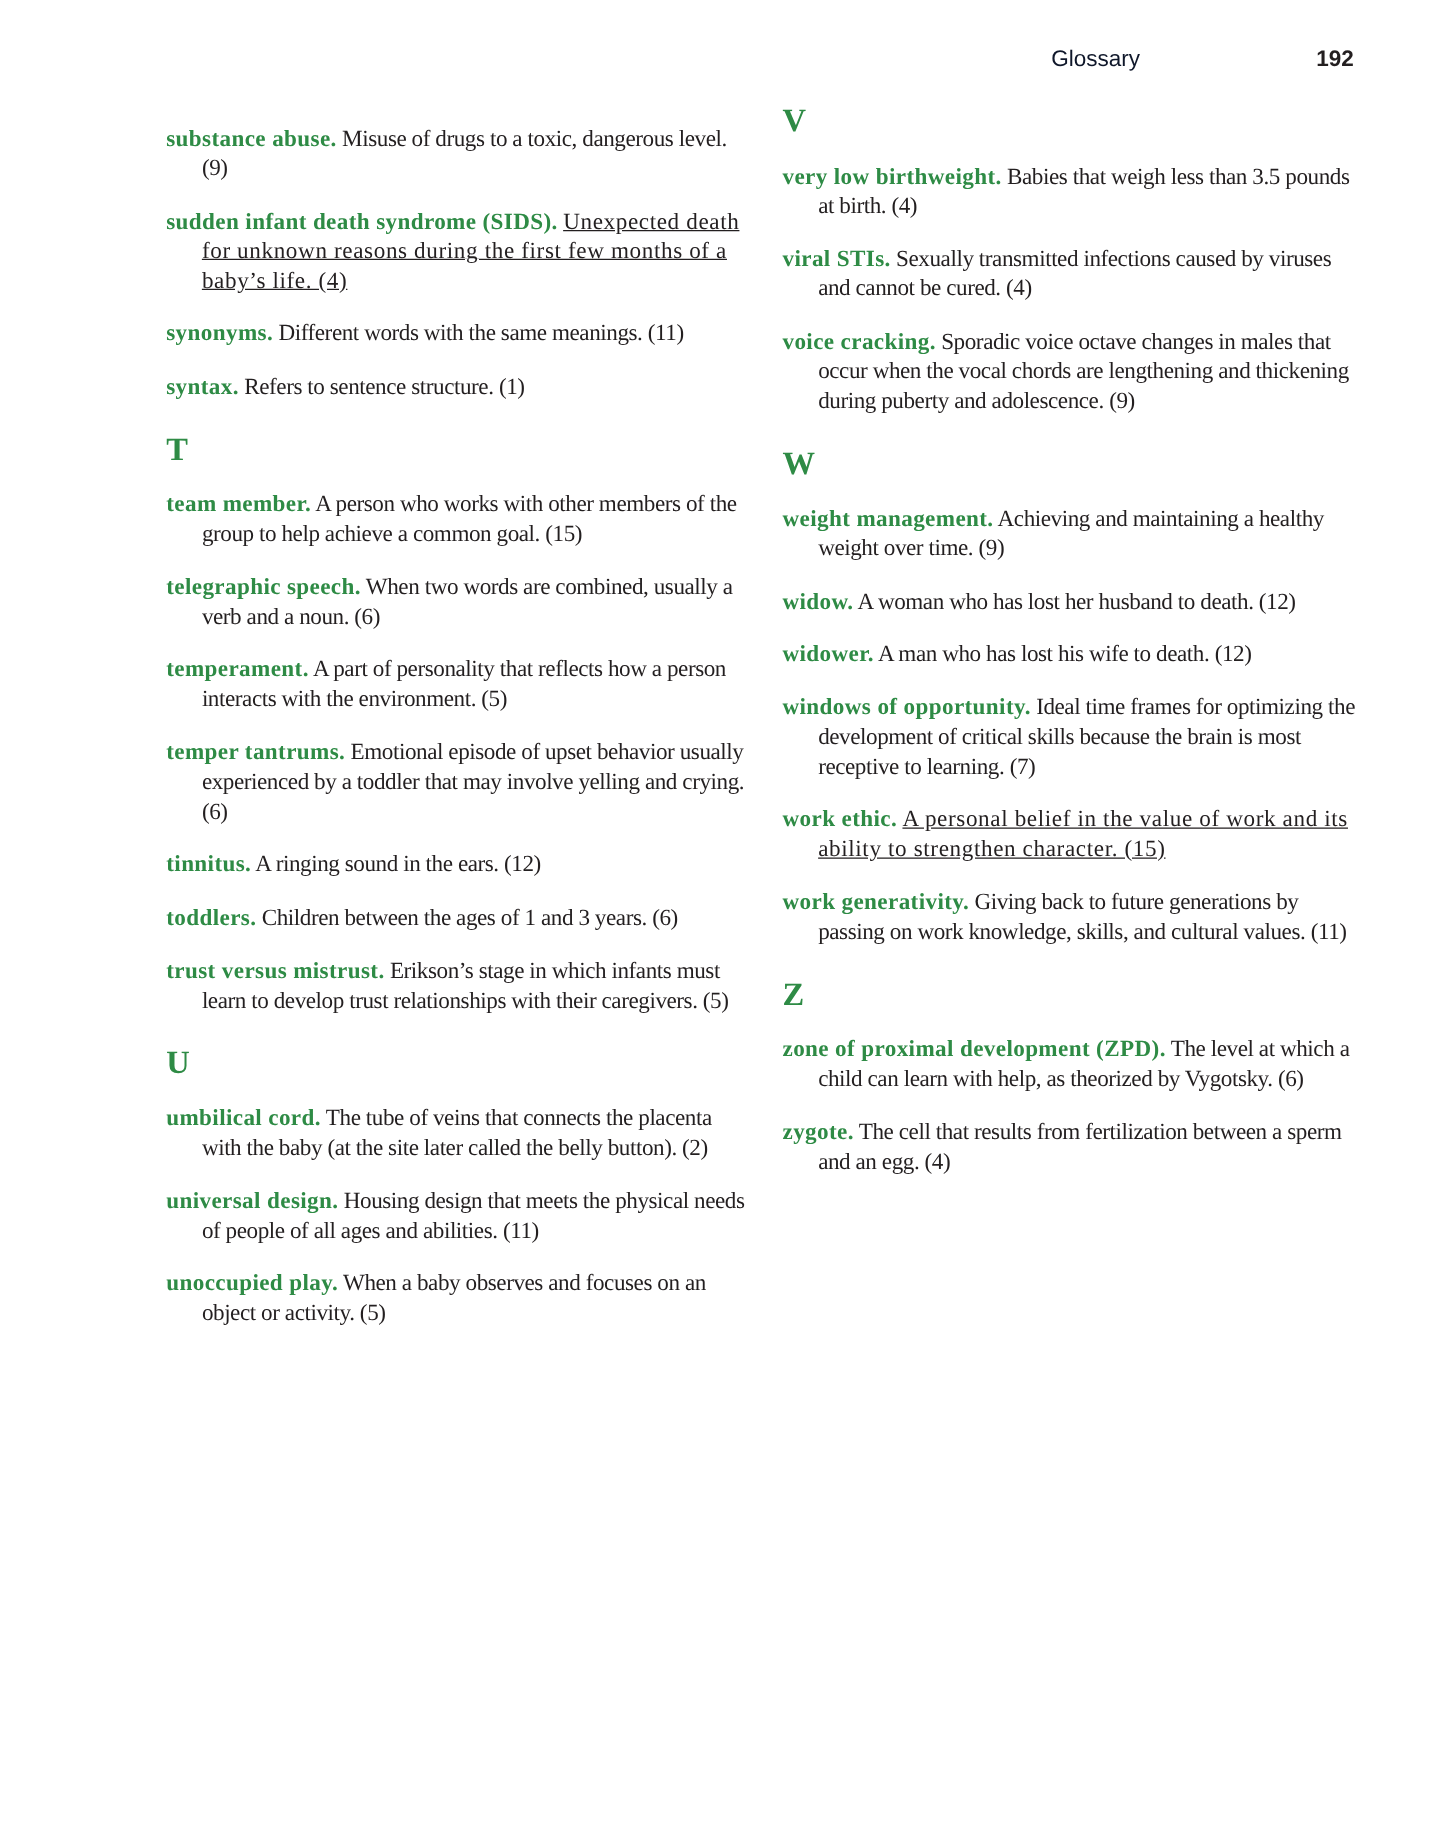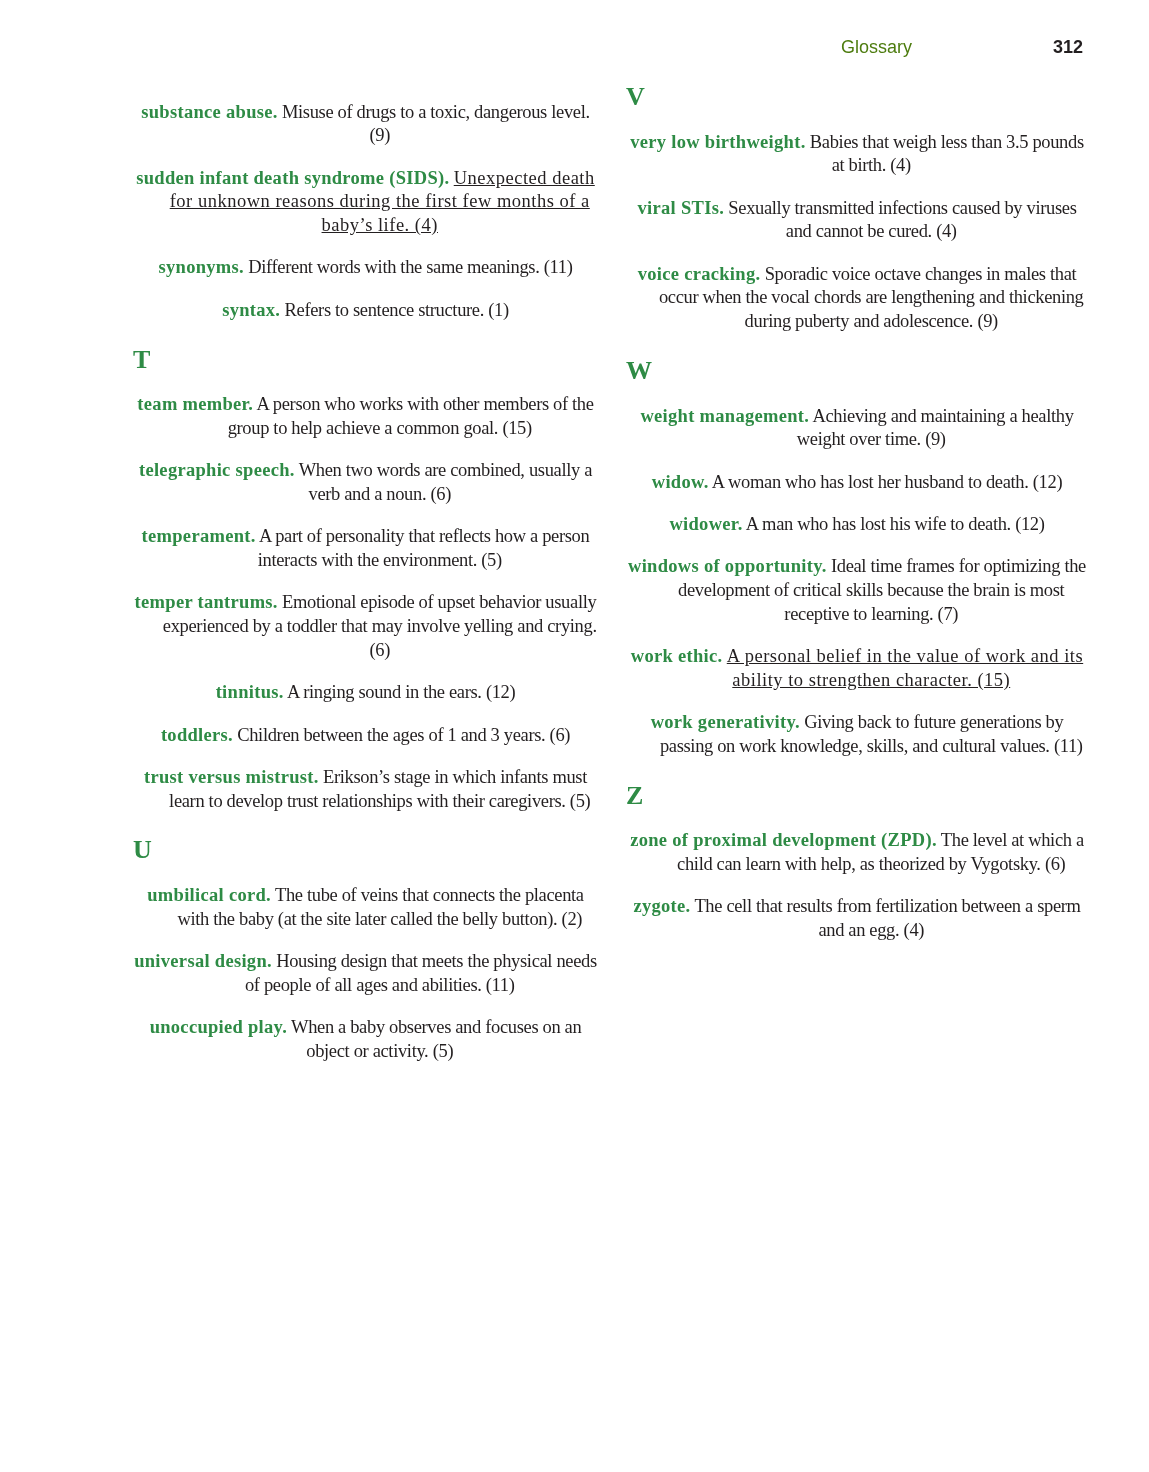--- a/index.html
+++ b/index.html
@@ -21,21 +21,21 @@
       left: 0;
       width: 1083px;
       height: 24px;
       font-family: "Liberation Sans", "DejaVu Sans", sans-serif;
       font-size: 18px;
     }
     .running-head .section {
       position: absolute;
       left: 841px;
       top: 0;
-      color: #4d7c0f;
+      color: #0f172a;
     }
     .running-head .page-num {
       position: absolute;
       right: 0;
       top: 0;
       font-weight: bold;
       color: #231f20;
     }
     .column {
       position: absolute;
@@ -52,36 +52,35 @@
       margin: 0 0 8px 0;
     }
     .letter-group { margin-bottom: 22px; }
     .entry {
       font-size: 18.5px;
       line-height: 23.8px;
       padding-left: 28.5px;
       text-indent: -28.5px;
       margin-bottom: 2.4px;
       letter-spacing: -0.35px;
-      text-align: center;
     }
     .term {
       color: #2e8b45;
       font-weight: bold;
       letter-spacing: 0.3px;
     }
     .def { color: #231f20; }
     .entry.wide .def { letter-spacing: 0.5px; text-decoration: underline; }
   </style>
 </head>
 <body>
 
 <div class="running-head">
   <span class="section">Glossary</span>
-  <span class="page-num">312</span>
+  <span class="page-num">192</span>
 </div>
 
 <div class="column col-left">
 
   <div class="letter-group">
     <p class="entry"><span class="term">substance abuse.</span> <span class="def">Misuse of drugs to a toxic, dangerous level. (9)</span></p>
     <p class="entry wide"><span class="term">sudden infant death syndrome (SIDS).</span> <span class="def">Unexpected death for unknown reasons during the first few months of a baby’s life. (4)</span></p>
     <p class="entry"><span class="term">synonyms.</span> <span class="def">Different words with the same meanings. (11)</span></p>
     <p class="entry"><span class="term">syntax.</span> <span class="def">Refers to sentence structure. (1)</span></p>
   </div>

